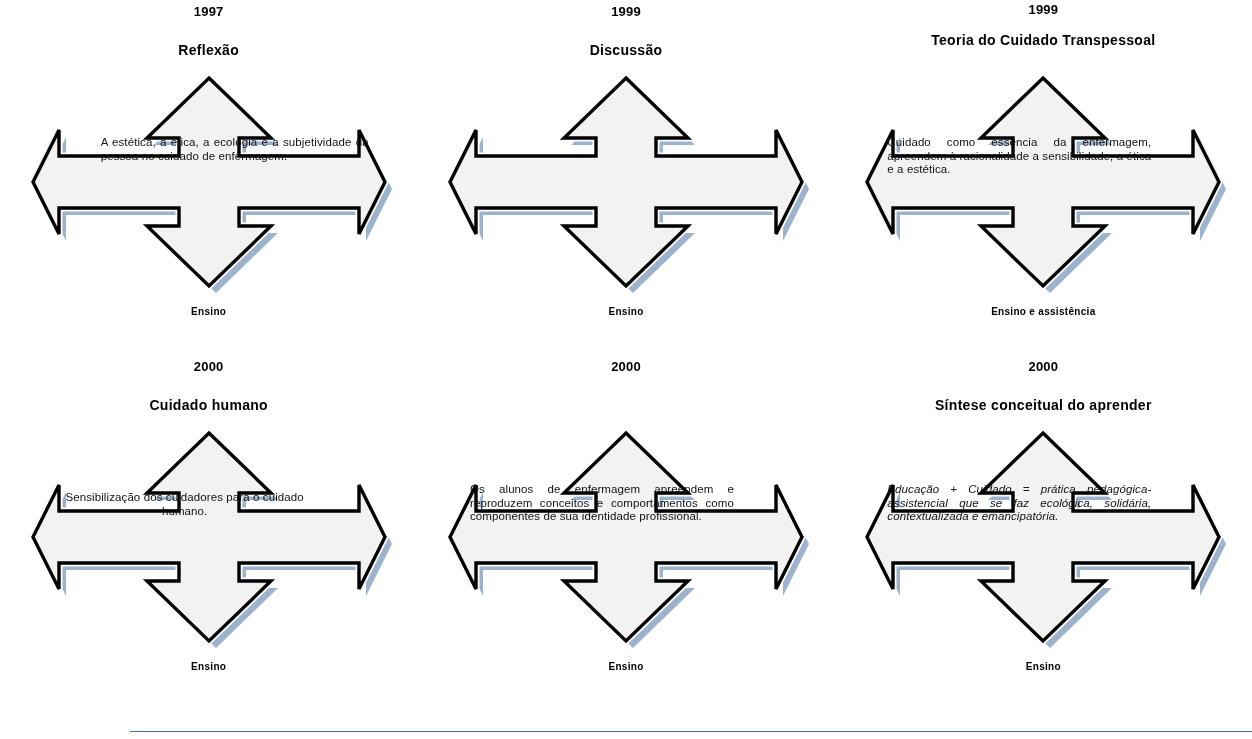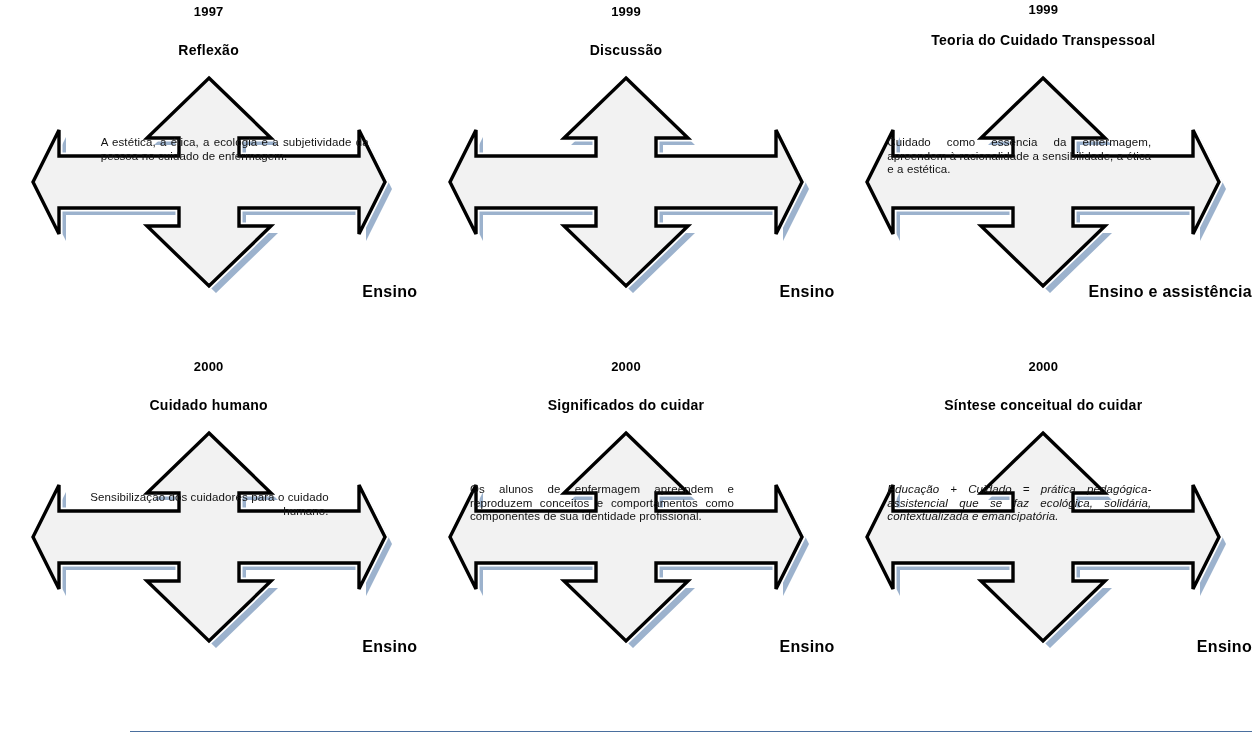--- a/index.html
+++ b/index.html
@@ -62,23 +62,23 @@
     font-weight: bold;
     line-height: 17px;
     letter-spacing: 0.3px;
   }
   .subtitle.tight { top: 22px; }
 
   .footlabel {
     position: absolute;
     left: 0;
     right: 0;
-    bottom: 54px;
-    text-align: right;
-    font-size: 16px;
+    bottom: 38px;
+    text-align: center;
+    font-size: 10px;
     font-weight: bold;
     letter-spacing: 0.3px;
   }
 
   
   .shape-wrap {
     position: absolute;
     left: 50%;
     transform: translateX(-50%);
     top: 68px;
@@ -170,42 +170,41 @@
 
     <div class="cell">
       <div class="year">2000</div>
       <div class="subtitle">Cuidado humano</div>
       <div class="shape-wrap">
         <svg viewBox="0 0 372 228" preserveAspectRatio="none">
           <polygon points="186,10 248,70 216,70 216,88 336,88 336,62 362,114 336,166 336,140 216,140 216,158 248,158 186,218 124,158 156,158 156,140 36,140 36,166 10,114 36,62 36,88 156,88 156,70 124,70" fill="#8ba4c4" transform="translate(7,7)" opacity="0.85"></polygon>
           <polygon points="186,10 248,70 216,70 216,88 336,88 336,62 362,114 336,166 336,140 216,140 216,158 248,158 186,218 124,158 156,158 156,140 36,140 36,166 10,114 36,62 36,88 156,88 156,70 124,70" fill="#ffffff" stroke="#ffffff" stroke-width="7"></polygon>
           <polygon points="186,10 248,70 216,70 216,88 336,88 336,62 362,114 336,166 336,140 216,140 216,158 248,158 186,218 124,158 156,158 156,140 36,140 36,166 10,114 36,62 36,88 156,88 156,70 124,70" fill="#f2f2f2" stroke="#000000" stroke-width="3.4" stroke-linejoin="miter"></polygon>
         </svg>
-        <div class="shape-text" style="text-align:right;margin-left:12px;">Sensibilização dos cuidadores para o cuidado humano.</div>
+        <div class="shape-text" style="text-align:center;">Sensibilização dos cuidadores para o cuidado humano.</div>
       </div>
       <div class="footlabel">Ensino</div>
     </div>
 
     <div class="cell">
       <div class="year">2000</div>
-      <div class="subtitle">Significados do cuidar</div>
       <div class="shape-wrap">
         <svg viewBox="0 0 372 228" preserveAspectRatio="none">
           <polygon points="186,10 248,70 216,70 216,88 336,88 336,62 362,114 336,166 336,140 216,140 216,158 248,158 186,218 124,158 156,158 156,140 36,140 36,166 10,114 36,62 36,88 156,88 156,70 124,70" fill="#8ba4c4" transform="translate(7,7)" opacity="0.85"></polygon>
           <polygon points="186,10 248,70 216,70 216,88 336,88 336,62 362,114 336,166 336,140 216,140 216,158 248,158 186,218 124,158 156,158 156,140 36,140 36,166 10,114 36,62 36,88 156,88 156,70 124,70" fill="#ffffff" stroke="#ffffff" stroke-width="7"></polygon>
           <polygon points="186,10 248,70 216,70 216,88 336,88 336,62 362,114 336,166 336,140 216,140 216,158 248,158 186,218 124,158 156,158 156,140 36,140 36,166 10,114 36,62 36,88 156,88 156,70 124,70" fill="#f2f2f2" stroke="#000000" stroke-width="3.4" stroke-linejoin="miter"></polygon>
         </svg>
         <div class="shape-text" style="top:60px;">Os alunos de enfermagem apreendem e reproduzem conceitos e comportamentos como componentes de sua identidade profissional.</div>
       </div>
       <div class="footlabel">Ensino</div>
     </div>
 
     <div class="cell">
       <div class="year">2000</div>
-      <div class="subtitle">Síntese conceitual do cuidar</div>
+      <div class="subtitle">Síntese conceitual do aprender</div>
       <div class="shape-wrap">
         <svg viewBox="0 0 372 228" preserveAspectRatio="none">
           <polygon points="186,10 248,70 216,70 216,88 336,88 336,62 362,114 336,166 336,140 216,140 216,158 248,158 186,218 124,158 156,158 156,140 36,140 36,166 10,114 36,62 36,88 156,88 156,70 124,70" fill="#8ba4c4" transform="translate(7,7)" opacity="0.85"></polygon>
           <polygon points="186,10 248,70 216,70 216,88 336,88 336,62 362,114 336,166 336,140 216,140 216,158 248,158 186,218 124,158 156,158 156,140 36,140 36,166 10,114 36,62 36,88 156,88 156,70 124,70" fill="#ffffff" stroke="#ffffff" stroke-width="7"></polygon>
           <polygon points="186,10 248,70 216,70 216,88 336,88 336,62 362,114 336,166 336,140 216,140 216,158 248,158 186,218 124,158 156,158 156,140 36,140 36,166 10,114 36,62 36,88 156,88 156,70 124,70" fill="#f2f2f2" stroke="#000000" stroke-width="3.4" stroke-linejoin="miter"></polygon>
         </svg>
         <div class="shape-text" style="top:60px;font-style:italic;">Educação + Cuidado = prática pedagógica-assistencial que se faz ecológica, solidária, contextualizada e emancipatória.</div>
       </div>
       <div class="footlabel">Ensino</div>
     </div>

